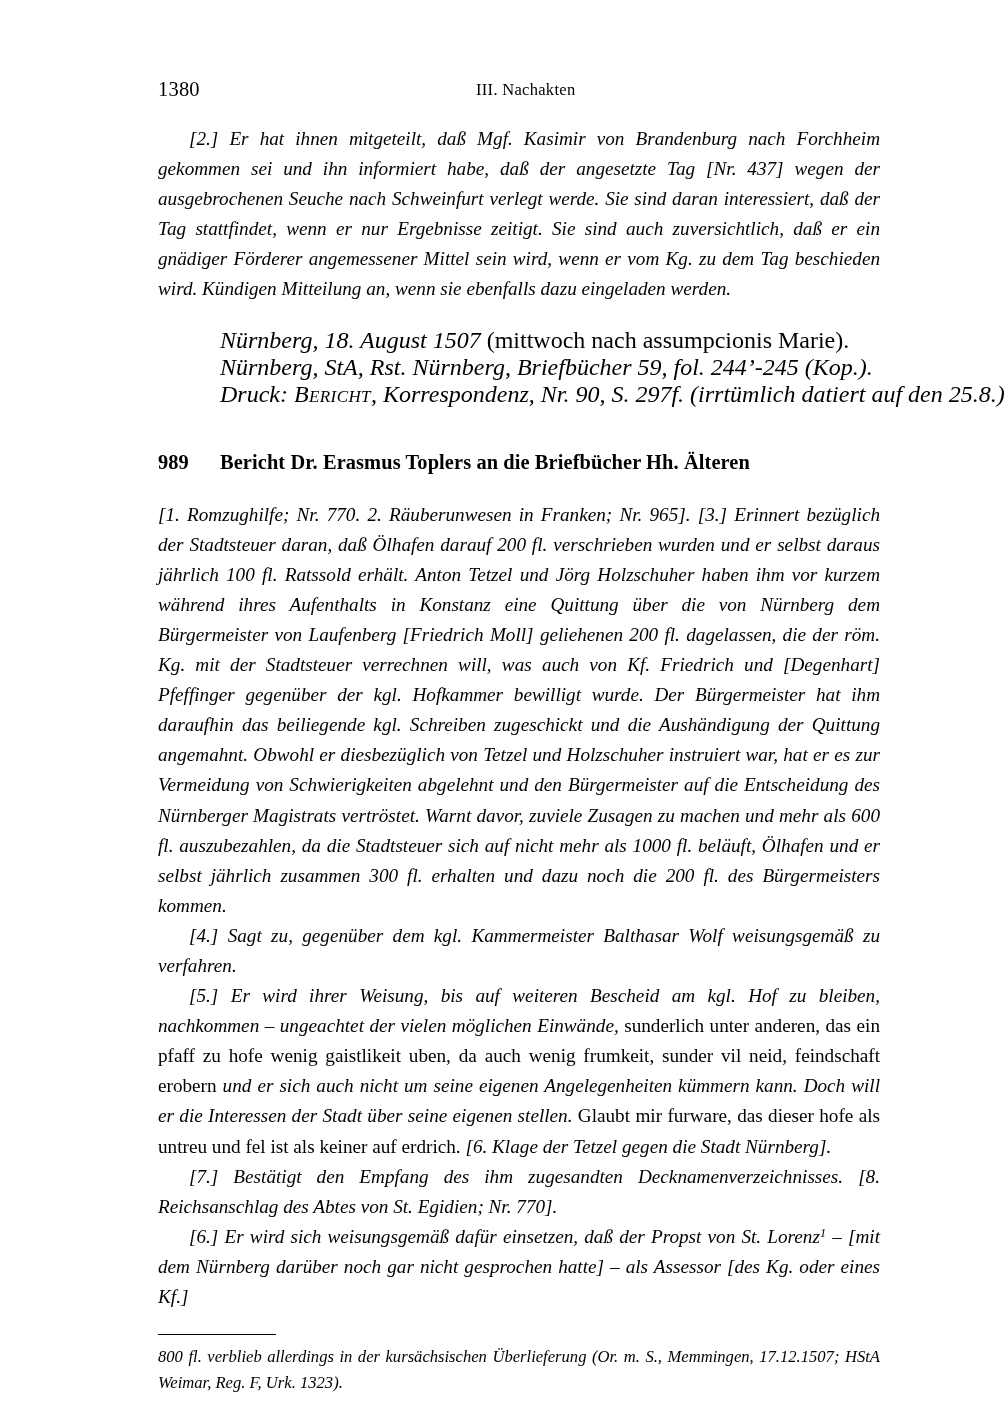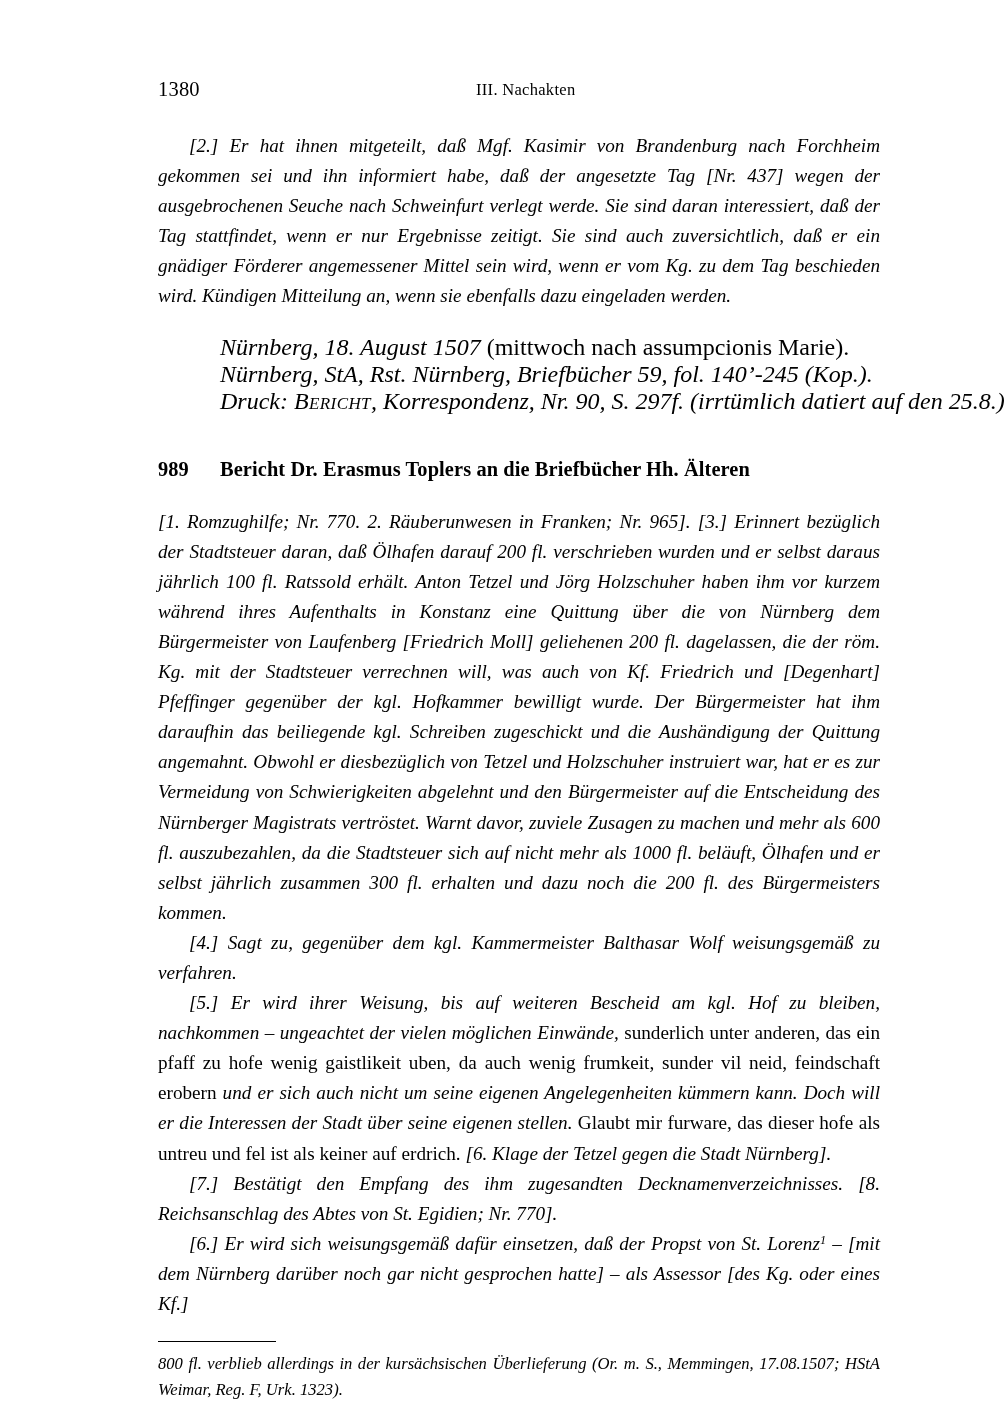--- a/index.html
+++ b/index.html
@@ -25,21 +25,21 @@
     padding: 78px 124px 0 158px;
   }
   .content {
     width: 722px;
   }
 
   
   .running-head {
     position: relative;
     height: 30px;
-    margin-bottom: 23px;
+    margin-bottom: 16px;
   }
   .folio {
     position: absolute;
     left: 0;
     top: 0;
     font-size: 20.5px;
     letter-spacing: .2px;
   }
   .head-title {
     position: absolute;
@@ -131,21 +131,21 @@
       <span class="head-title">III. Nachakten</span>
     </div>
 
     <p class="para">[2.] Er hat ihnen mitgeteilt, daß Mgf. Kasimir von Brandenburg nach Forchheim gekommen sei und ihn informiert habe, daß der angesetzte Tag [Nr. 437] wegen der ausgebrochenen Seuche nach Schweinfurt verlegt werde. Sie sind daran interessiert, daß der Tag stattfindet, wenn er nur Ergebnisse zeitigt. Sie sind auch zuversichtlich, daß er ein gnädiger Förderer angemessener Mittel sein wird, wenn er vom Kg. zu dem Tag beschieden wird. Kündigen Mitteilung an, wenn sie ebenfalls dazu eingeladen werden.</p>
 
     <div class="source-block">
       <div class="source-line">
         <span>Nürnberg, 18. August 1507</span>
         <span class="rm">(mittwoch nach assumpcionis Marie).</span>
       </div>
-      <div class="source-line">Nürnberg, StA, Rst. Nürnberg, Briefbücher 59, fol. 140’-245 (Kop.).</div>
+      <div class="source-line">Nürnberg, StA, Rst. Nürnberg, Briefbücher 59, fol. 244’-245 (Kop.).</div>
       <div class="source-line">
         <span>Druck:</span>
         <span class="sc">Bericht</span><span>, Korrespondenz, Nr. 90, S. 297f. (irrtümlich datiert auf den 25.8.).</span>
       </div>
     </div>
 
     <div class="section-heading">
       <span class="section-number">989</span>
       <span class="section-title">Bericht Dr. Erasmus Toplers an die Briefbücher Hh. Älteren</span>
     </div>
@@ -157,19 +157,19 @@
     <p class="para"><span>[5.] Er wird ihrer Weisung, bis auf weiteren Bescheid am kgl. Hof zu bleiben, nachkommen – ungeachtet der vielen möglichen Einwände,</span><span class="rm"> sunderlich unter anderen, das ein pfaff zu hofe wenig gaistlikeit uben, da auch wenig frumkeit, sunder vil neid, feindschaft erobern </span><span>und er sich auch nicht um seine eigenen Angelegenheiten kümmern kann. Doch will er die Interessen der Stadt über seine eigenen stellen.</span><span class="rm"> Glaubt mir furware, das dieser hofe als untreu und fel ist als keiner auf erdrich. </span><span>[6. Klage der Tetzel gegen die Stadt Nürnberg].</span></p>
 
     <p class="para">[7.] Bestätigt den Empfang des ihm zugesandten Decknamenverzeichnisses. [8. Reichsanschlag des Abtes von St. Egidien; Nr. 770].</p>
 
     <p class="para"><span>[6.] Er wird sich weisungsgemäß dafür einsetzen, daß der Propst von St. Lorenz</span><sup class="fn">1</sup><span> – [mit dem Nürnberg darüber noch gar nicht gesprochen hatte] – als Assessor [des Kg. oder eines Kf.]</span></p>
 
     <div class="footnotes">
 
       <div class="fn-block">
         <div class="fn-rule"></div>
-        <p class="fn-text">800 fl. verblieb allerdings in der kursächsischen Überlieferung (Or. m. S., Memmingen, 17.08.1507; HStA Weimar, Reg. F, Urk. 1323).</p>
+        <p class="fn-text">800 fl. verblieb allerdings in der kursächsischen Überlieferung (Or. m. S., Memmingen, 17.12.1507; HStA Weimar, Reg. F, Urk. 1323).</p>
       </div>
 
     </div>
 
   </div>
 </div>
 
 </body></html>

